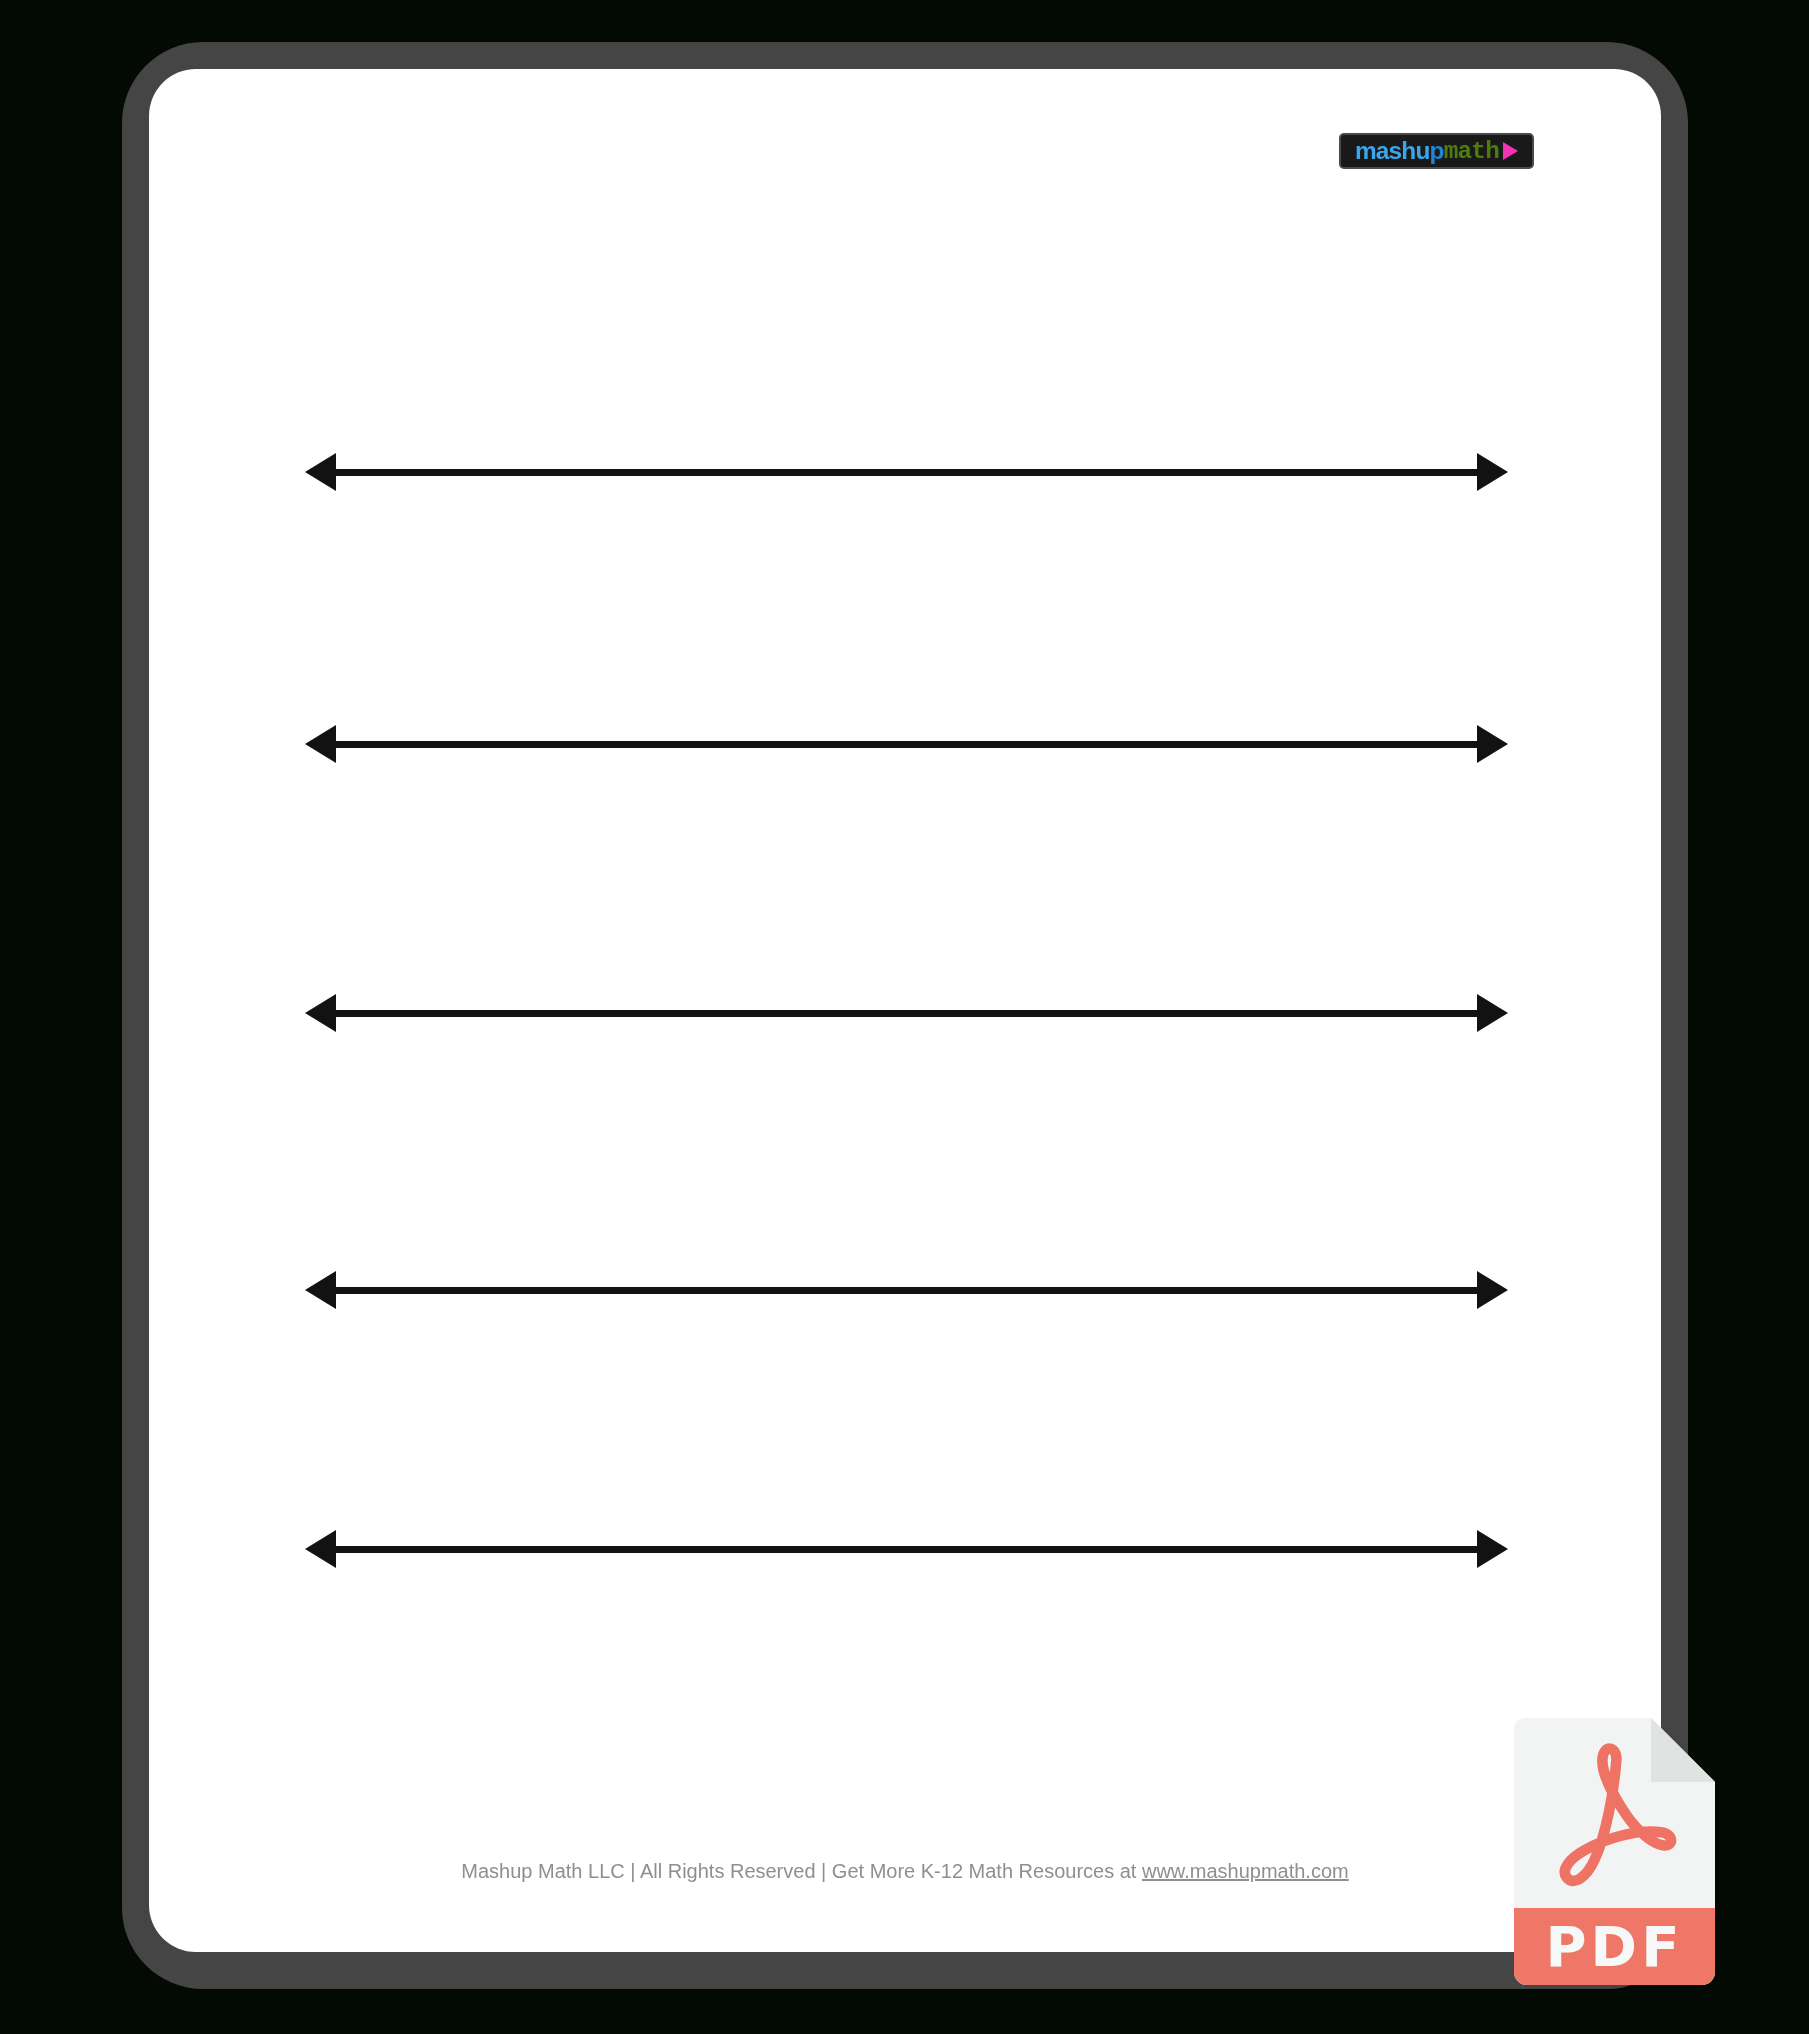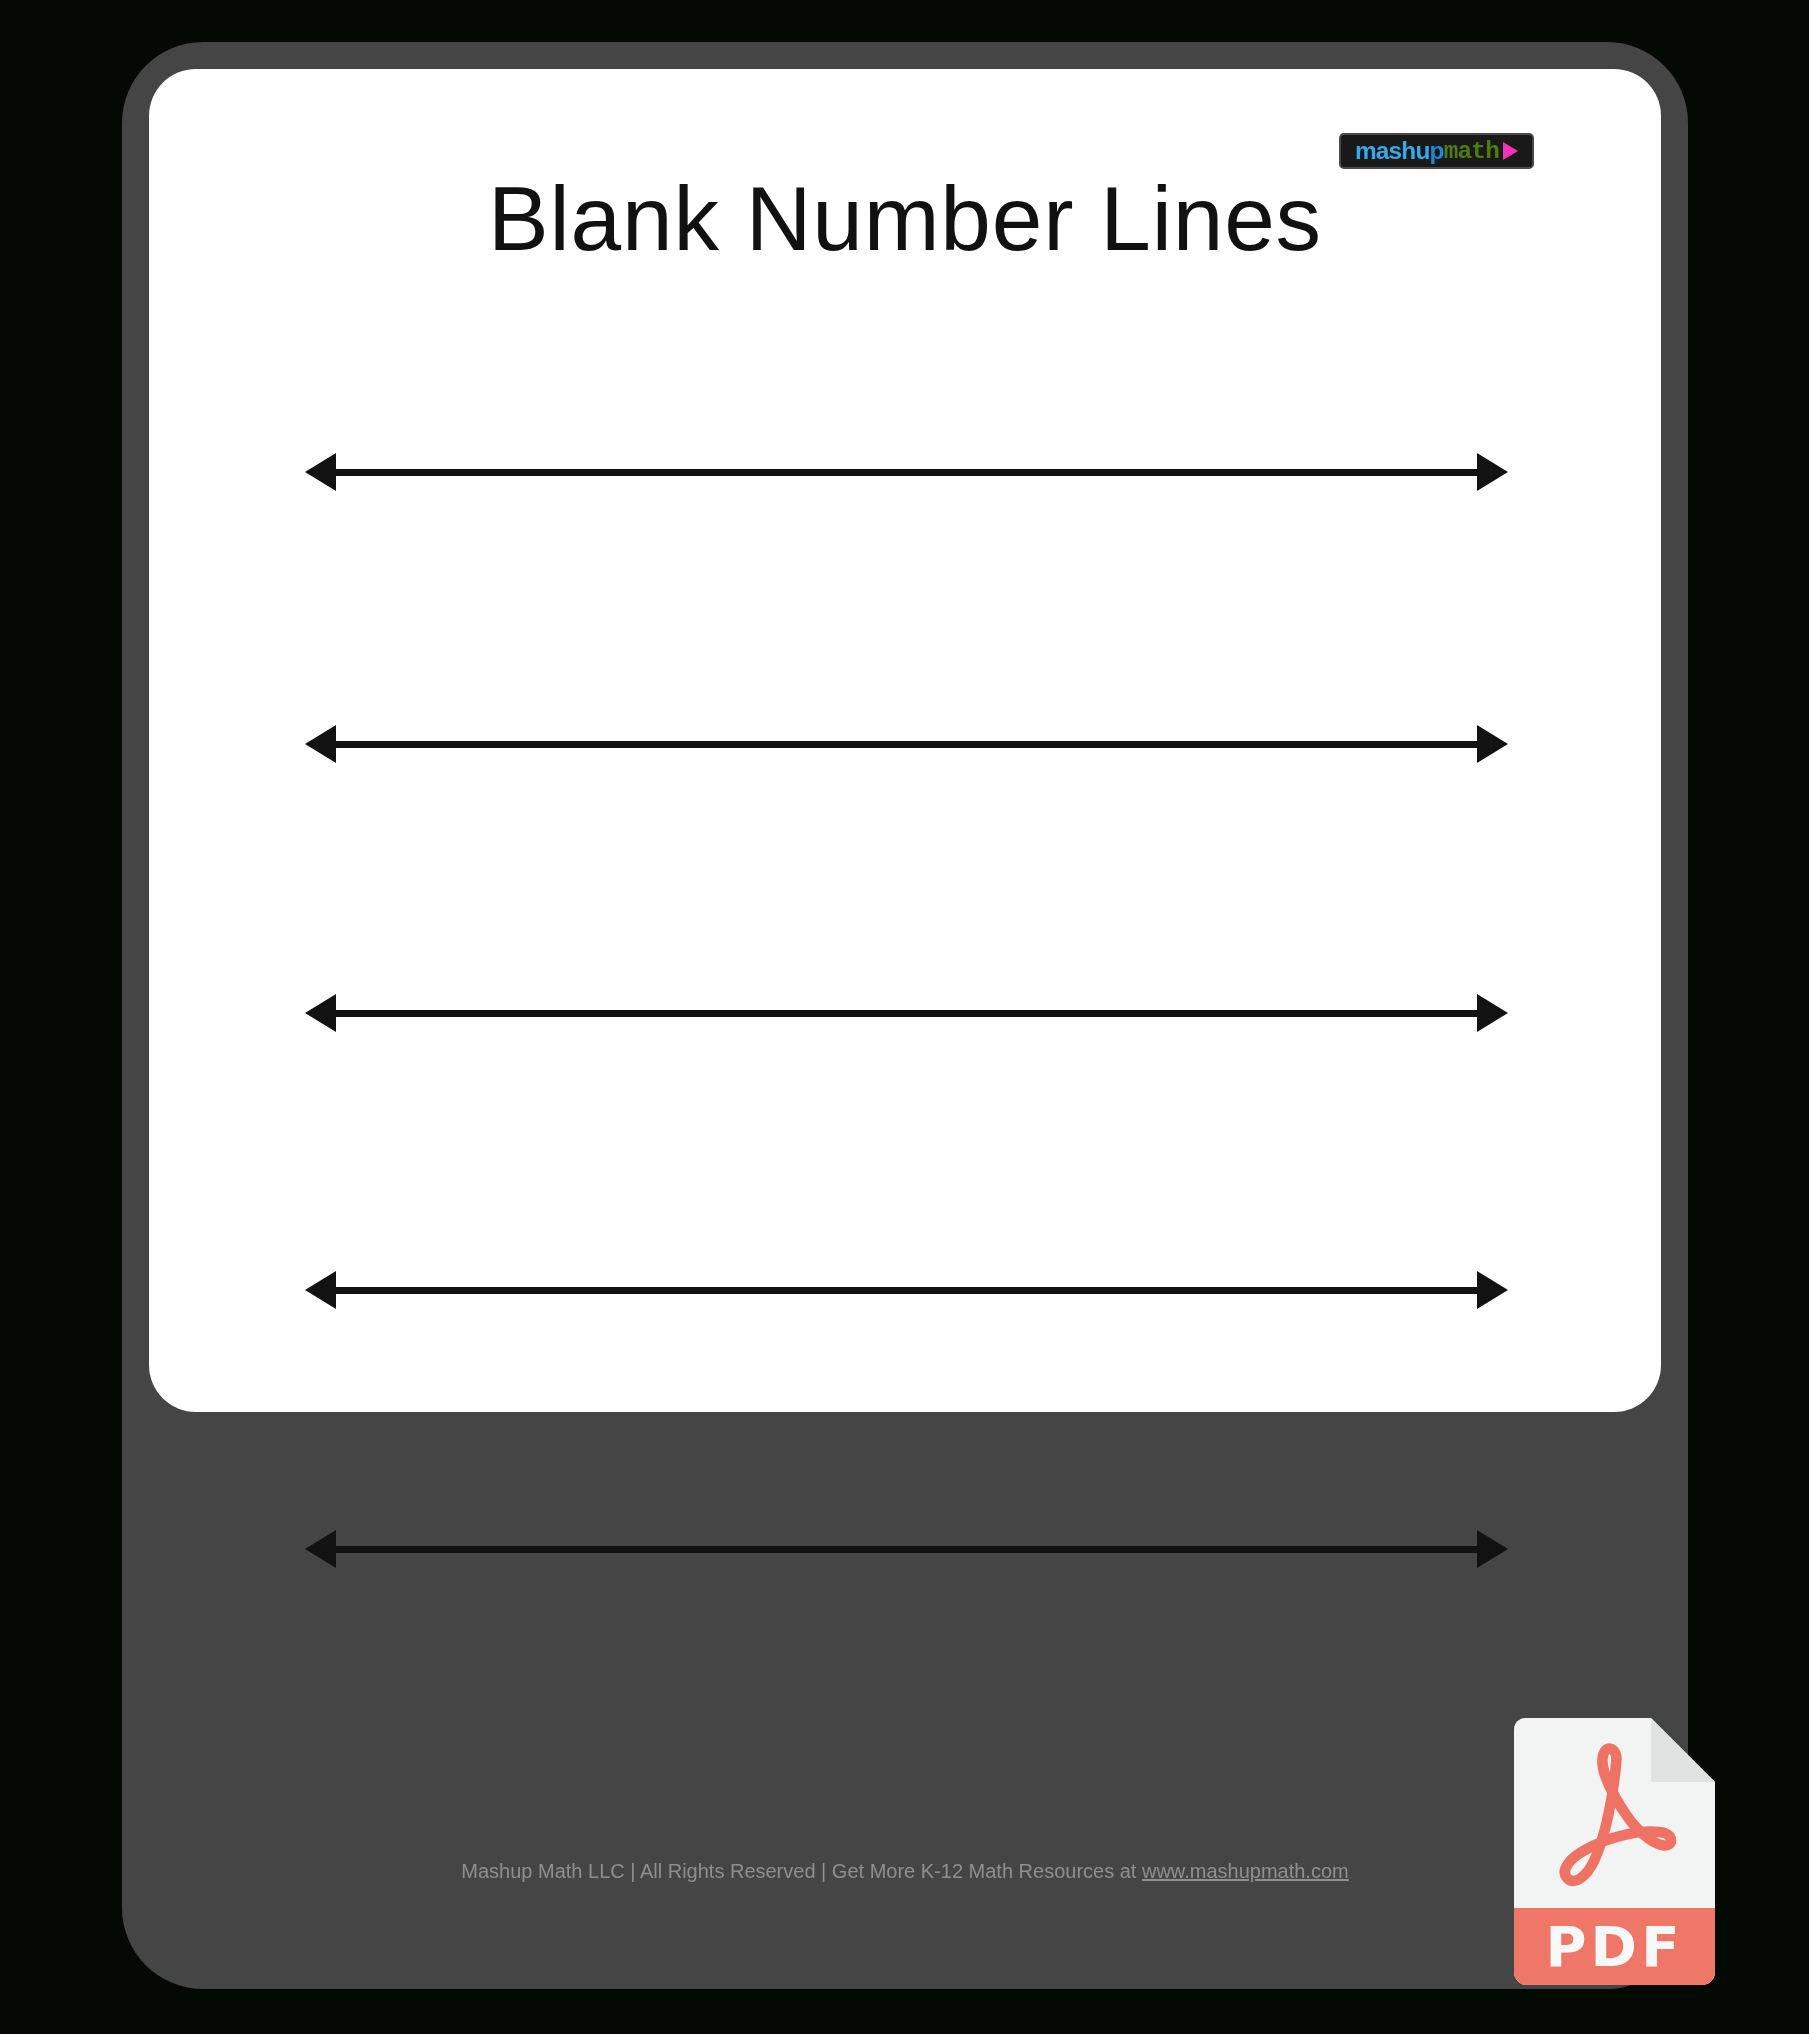--- a/index.html
+++ b/index.html
@@ -7,21 +7,21 @@
   .canvas {
     position:relative; width:1809px; height:2035px;
     background:#030a03; overflow:hidden;
     font-family:"Liberation Sans", sans-serif;
   }
   .page-frame {
     position:absolute; left:122px; top:42px; width:1566px; height:1947px;
     background:#454545; border-radius:81px;
   }
   .paper {
-    position:absolute; left:149px; top:69px; width:1512px; height:1343px;
+    position:absolute; left:149px; top:69px; width:1512px; height:1883px;
     background:#ffffff; border-radius:47px;
   }
 
   
   .logo-badge {
     position:absolute; left:1190px; top:64px; width:195px; height:36px;
     background:#191919; border:2.4px solid #4a4a4a; border-radius:4.9px;
     display:flex; align-items:center; justify-content:center;
     font-weight:bold; font-size:24.4px; letter-spacing:-0.8px;
     font-family:"Liberation Sans", sans-serif;
@@ -113,21 +113,20 @@
 
   <div class="paper">
 
     <div class="logo-badge">
       <span class="logo-mashu">mashu</span>
         <span class="logo-p">p</span>
         <span class="logo-math">math</span>
         <span class="logo-play"></span>
     </div>
 
-    <div class="page-title">Blank Number Lines</div>
 
     <div class="number-line nl-1">
       <span class="nl-head left"></span>
       <span class="nl-bar"></span>
       <span class="nl-head right"></span>
     </div>
     <div class="number-line nl-2">
       <span class="nl-head left"></span>
       <span class="nl-bar"></span>
       <span class="nl-head right"></span>

